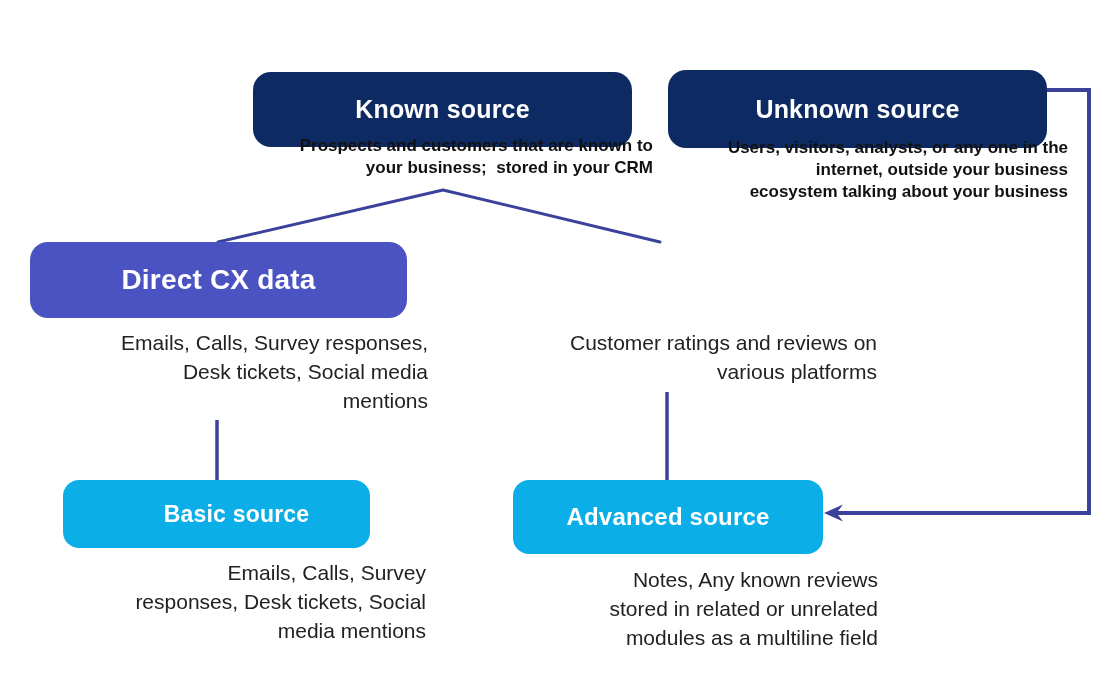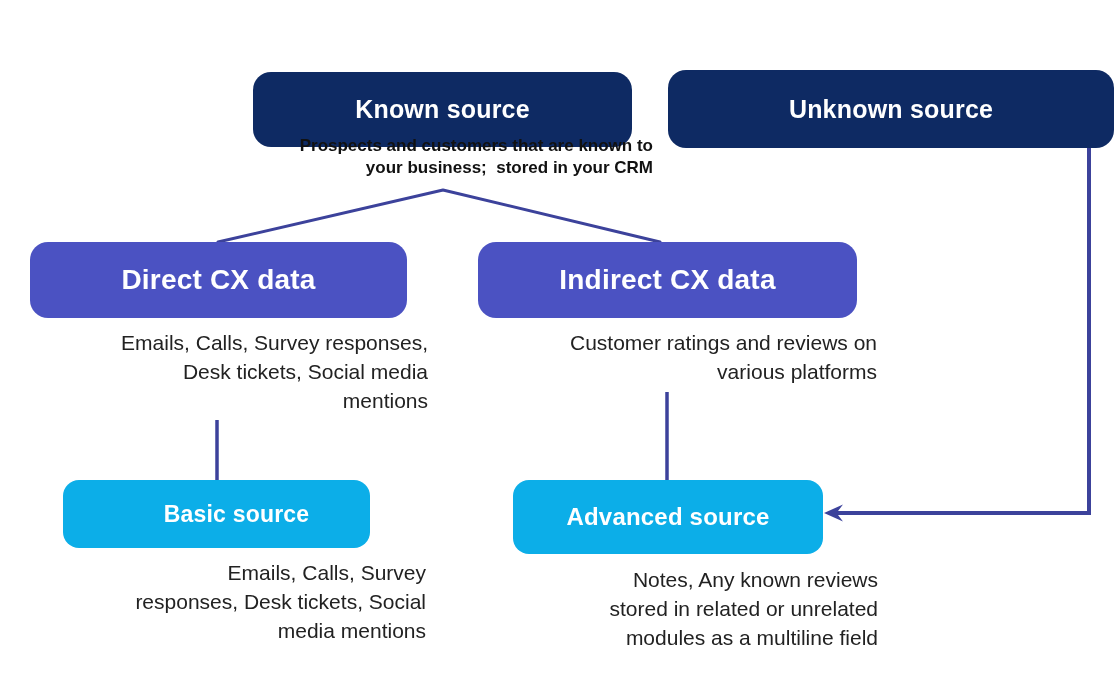--- a/index.html
+++ b/index.html
@@ -15,21 +15,21 @@
     position: absolute;
     display: flex; align-items: center; justify-content: center;
     color: #ffffff; font-weight: 700; text-align: center;
     letter-spacing: 0.2px;
   }
   .node-navy   { background: #0e2a63; border-radius: 18px; font-size: 25px; margin-top: 20px; }
   .node-purple { background: #4b52c2; border-radius: 18px; font-size: 28px; }
   .node-cyan   { background: #0caee8; border-radius: 16px; font-size: 23px; }
 
   #known-box    { left: 253px; top: 52px;  width: 379px; height: 75px; }
-  #unknown-box  { left: 668px; top: 50px;  width: 446px; height: 78px; }
+  #unknown-box  { left: 668px; top: 50px;  width: 379px; height: 78px; }
   #direct-box   { left: 30px;  top: 242px; width: 377px; height: 76px; }
   #indirect-box { left: 478px; top: 242px; width: 379px; height: 76px; }
   #basic-box    { left: 63px;  top: 480px; width: 307px; height: 68px; padding-left: 40px; }
   #advanced-box { left: 513px; top: 480px; width: 310px; height: 74px; font-size: 24px; text-align: center; }
 
   .desc {
     position: absolute; text-align: right; color: #1b1b1b;
     white-space: pre-wrap;
   }
   .desc-bold { font-weight: 700; font-size: 17px; line-height: 22px; color: #111111; }
@@ -61,26 +61,26 @@
 
   <div class="node node-navy" id="known-box">
     <span>Known source</span>
   </div>
   <div class="node node-navy" id="unknown-box">
     <span>Unknown source</span>
   </div>
 
   <div class="desc desc-bold" id="known-desc">Prospects and customers that are known to
 your business;  stored in your CRM</div>
+  <div class="desc desc-bold" id="unknown-desc">Users, visitors, analysts, or any one in the
+internet, outside your business
+ecosystem talking about your business</div>
 
   <div class="node node-purple" id="direct-box">
     <span>Direct CX data</span>
-  </div>
-  <div class="node node-purple" id="indirect-box">
-    <span>Indirect CX data</span>
   </div>
 
   <div class="desc desc-reg" id="direct-desc">Emails, Calls, Survey responses,
 Desk tickets, Social media
 mentions</div>
   <div class="desc desc-reg" id="indirect-desc">Customer ratings and reviews on
 various platforms</div>
 
   <div class="node node-cyan" id="basic-box">
     <span>Basic source</span>

